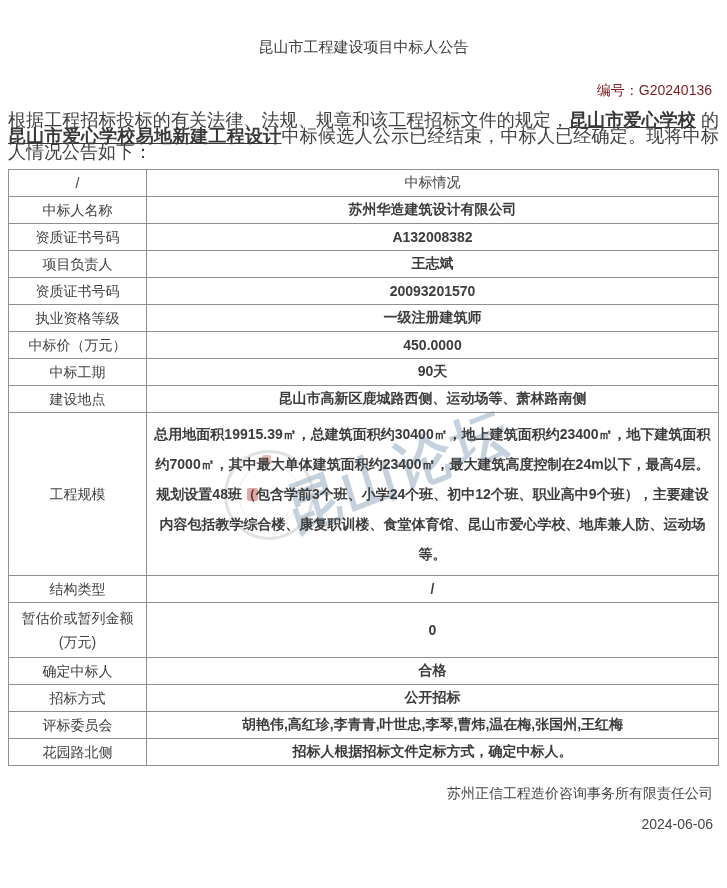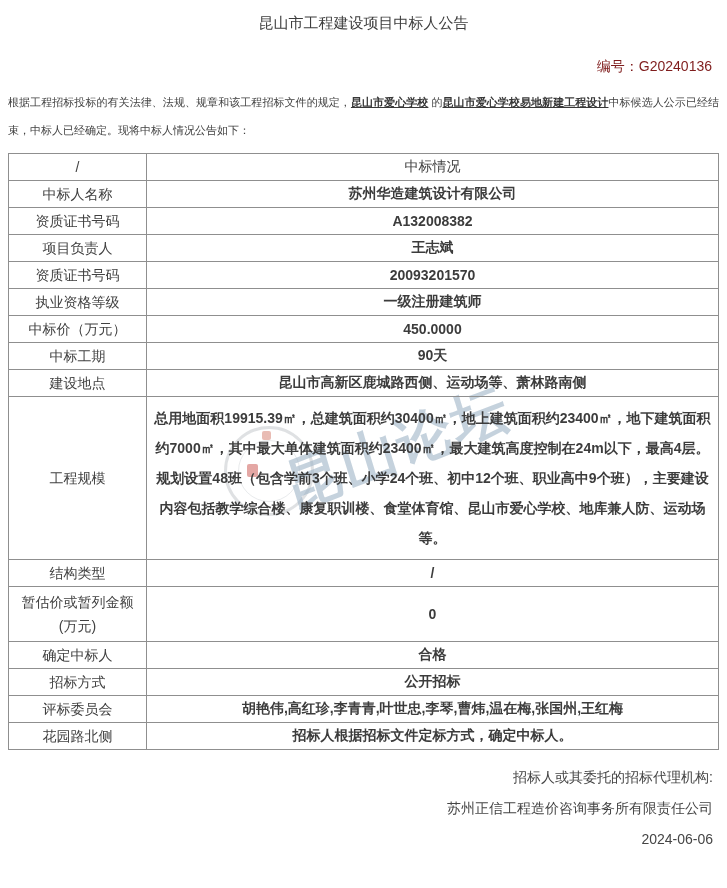--- a/index.html
+++ b/index.html
@@ -37,31 +37,31 @@
   .wm-text {
     left: 288px; top: 452px;
     font-size: 56px; font-weight: bold; letter-spacing: 3px;
     color: rgba(158, 180, 199, 0.6);
     transform: rotate(-21deg) skewX(-4deg);
     transform-origin: 0 50%;
     white-space: nowrap;
   }
 
   
-  .content { position: relative; z-index: 1; padding: 0 8px; }
+  .content { position: relative; z-index: 1; padding: 0 8px; margin-top: 24px; }
   .title {
     text-align: center; font-size: 15px; color: #3d3d3d;
     padding-top: 14px;
   }
   .docnum {
     text-align: right; font-size: 14px; color: #7f1d1d;
     margin-top: 25px; padding-right: 7px;
   }
   .intro {
-    font-size: 11px; line-height: 28px; color: #414141;
+    font-size: 18px; line-height: 16px; color: #414141;
     margin-top: 12px; text-align: justify;
   }
   .intro .hl { font-weight: bold; text-decoration: underline; color: #383838; }
 
   table.bid {
     border-collapse: collapse;
     width: 711px;
     margin-top: 9px;
     font-size: 14px;
     color: #414141;
@@ -171,19 +171,18 @@
           <td class="val">胡艳伟,高红珍,李青青,叶世忠,李琴,曹炜,温在梅,张国州,王红梅</td>
         </tr>
         <tr>
           <td class="lbl">花园路北侧</td>
           <td class="val">招标人根据招标文件定标方式，确定中标人。</td>
         </tr>
       </tbody>
     </table>
 
     <div class="footer">
-      <div>招标人或其委托的招标代理机构:</div>
       <div>苏州正信工程造价咨询事务所有限责任公司</div>
       <div>2024-06-06</div>
     </div>
 
   </div>
 </div>
 
 </body></html>

